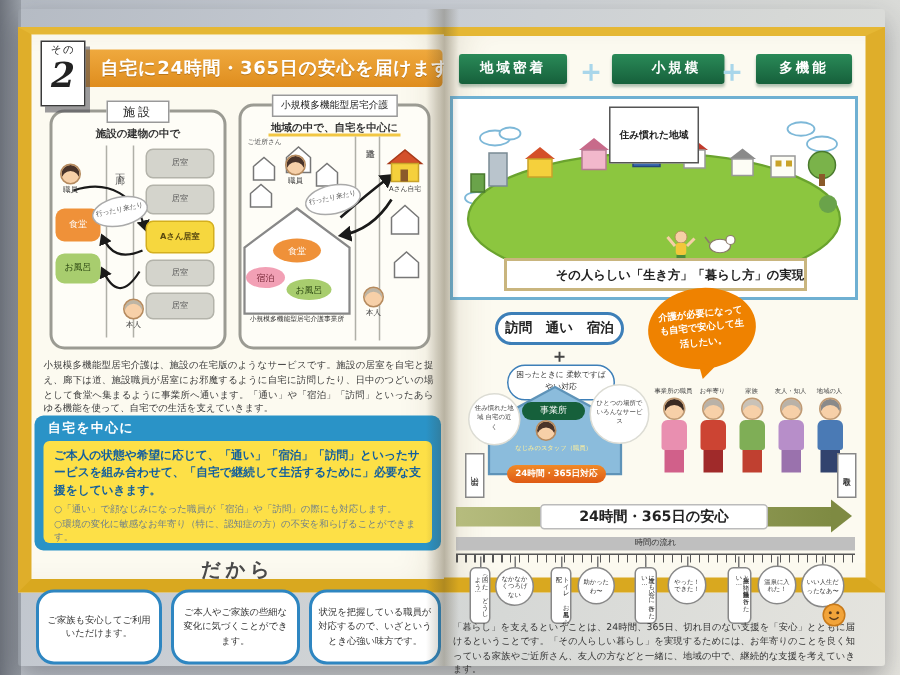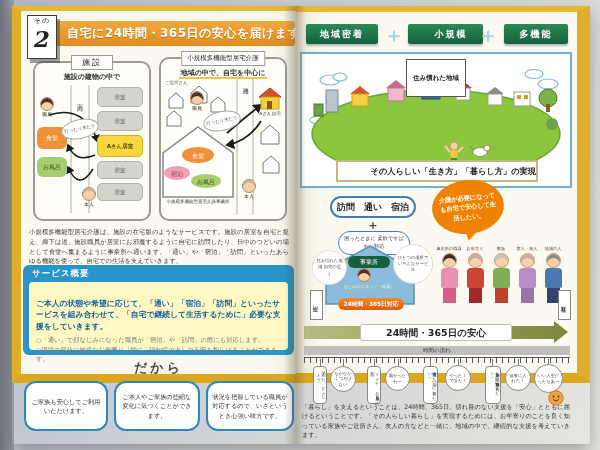--- a/index.html
+++ b/index.html
@@ -3,21 +3,21 @@
 <meta charset="utf-8">
 <style>
   html,body{margin:0;padding:0;}
   .photo{position:relative;width:600px;height:450px;overflow:hidden;
     background:linear-gradient(115deg,#b4bac3 0%,#c7ccd3 35%,#d6d8d6 65%,#e6e5df 100%);
     font-family:"DejaVu Sans","Liberation Sans",sans-serif;color:#222;}
   .left-strip{position:absolute;left:0;top:0;width:14px;height:450px;
     background:linear-gradient(to right,#6e737c,#9aa0a8);}
   .booklet{position:absolute;left:12px;top:6px;width:578px;height:438px;
     box-shadow:0 8px 18px rgba(40,40,50,.35);border-radius:2px;}
-  .page{position:absolute;top:0;height:377px;background:#fcfaf0;box-sizing:border-box;}
+  .page{position:absolute;top:12px;height:377px;background:#fcfaf0;box-sizing:border-box;}
   .page-l{left:0;width:284px;border-left:9px solid #dfae2a;border-top:5px solid #e5b734;border-bottom:9px solid #d9a81f;
     box-shadow:inset -18px 0 28px -18px rgba(80,60,20,.25);}
   .page-r{left:284px;width:294px;border-right:13px solid #dfae2a;border-top:6px solid #e5b734;border-bottom:10px solid #d9a81f;
     box-shadow:inset 22px 0 30px -22px rgba(80,60,20,.28);}
   .gutter{position:absolute;left:272px;top:0;width:22px;height:438px;z-index:6;pointer-events:none;
     background:linear-gradient(to right,rgba(90,80,50,0),rgba(70,60,35,.28) 55%,rgba(90,80,50,0));}
 
   
   .badge{position:absolute;left:6px;top:4px;width:30px;height:44px;background:#fff;border:1.5px solid #3a3a3a;
     box-shadow:3px 4px 0 rgba(75,75,85,.55);z-index:4;text-align:center;box-sizing:border-box;}
@@ -40,22 +40,22 @@
   .bub{position:absolute;background:#fff;border:1px solid #aaa;border-radius:50%;font-size:4.5px;color:#555;
     display:flex;align-items:center;justify-content:center;text-align:center;transform:rotate(-12deg);line-height:1.2;z-index:3;}
   .mini-person{position:absolute;width:20px;text-align:center;z-index:3;}
   .phead{width:12px;height:12px;border-radius:50%;background:#f7d0a8;border:.5px solid #b58a5e;
     box-shadow:inset 0 4px 0 #4a342a;margin:0 auto;}
   .phead.bald{box-shadow:inset 0 2.5px 0 #bdb5a5;}
   .plabel{font-size:5px;color:#333;white-space:nowrap;}
   .caption{position:absolute;font-size:6.3px;line-height:1.55;color:#3a3a3a;text-align:justify;}
   .panel{position:absolute;left:2px;top:254px;width:271px;height:90px;background:#2a93c7;border-radius:6px;}
   .panel-head{position:absolute;left:9px;top:3px;font-size:8.5px;color:#fff;font-weight:bold;letter-spacing:1px;}
-  .panel-inner{position:absolute;left:6px;top:17px;width:259px;height:68px;background:#fef9c3;border-radius:4px;
-    padding:16px 7px;box-sizing:border-box;}
+  .panel-inner{position:absolute;left:6px;top:17px;width:259px;height:68px;background:#fde047;border-radius:4px;
+    padding:4px 7px;box-sizing:border-box;}
   .panel-body{font-size:7.8px;font-weight:bold;color:#135f9e;line-height:1.45;}
   .panel-note{font-size:6.3px;color:#6f7f8a;line-height:1.55;}
   .dakara-title{position:absolute;left:0;top:348px;width:275px;text-align:center;font-size:13px;color:#4a4a4a;
     font-weight:bold;letter-spacing:3px;}
   .dakara-box{position:absolute;top:370px;height:50px;border:2px solid #2e86c1;border-radius:12px;background:#fff;
     display:flex;align-items:center;justify-content:center;padding:3px 4px;font-size:6.2px;color:#333;
     text-align:center;line-height:1.5;box-sizing:border-box;}
 
   
   .ribbon{position:absolute;top:12px;height:20px;background:linear-gradient(#2a8a58,#16603b);color:#fff;
@@ -220,21 +220,21 @@
         <div class="mini-person" style="left:78px;top:120px;">
           <div class="phead bald"></div>
           <div class="plabel">本人</div>
         </div>
         <div style="position:absolute;left:0px;top:140px;width:74px;font-size:4.5px;line-height:1.25;text-align:center;color:#333;">小規模多機能型居宅介護事業所</div>
       </div>
 
       <div class="caption" style="left:8px;top:216px;width:260px;">小規模多機能型居宅介護は、施設の在宅版のようなサービスです。施設の居室を自宅と捉え、廊下は道、施設職員が居室にお邪魔するように自宅に訪問したり、日中のつどいの場として食堂へ集まるように事業所へ通います。「通い」や「宿泊」「訪問」といったあらゆる機能を使って、自宅での生活を支えていきます。</div>
 
       <div class="panel">
-        <div class="panel-head">サービス概要</div>
+        <div class="panel-head">自宅を中心に</div>
         <div class="panel-inner">
           <div class="panel-body">ご本人の状態や希望に応じて、「通い」「宿泊」「訪問」といったサービスを組み合わせて、「自宅で継続して生活するために」必要な支援をしていきます。</div>
           <div class="panel-note" style="margin-top:3px;">○「通い」で顔なじみになった職員が「宿泊」や「訪問」の際にも対応します。</div>
           <div class="panel-note">○環境の変化に敏感なお年寄り（特に、認知症の方）の不安を和らげることができます。</div>
         </div>
       </div>
 
       <div class="dakara-title">だから</div>
       <div class="dakara-box" style="left:3px;width:84px;">ご家族も安心してご利用いただけます。</div>
       <div class="dakara-box" style="left:93px;width:86px;">ご本人やご家族の些細な変化に気づくことができます。</div>

